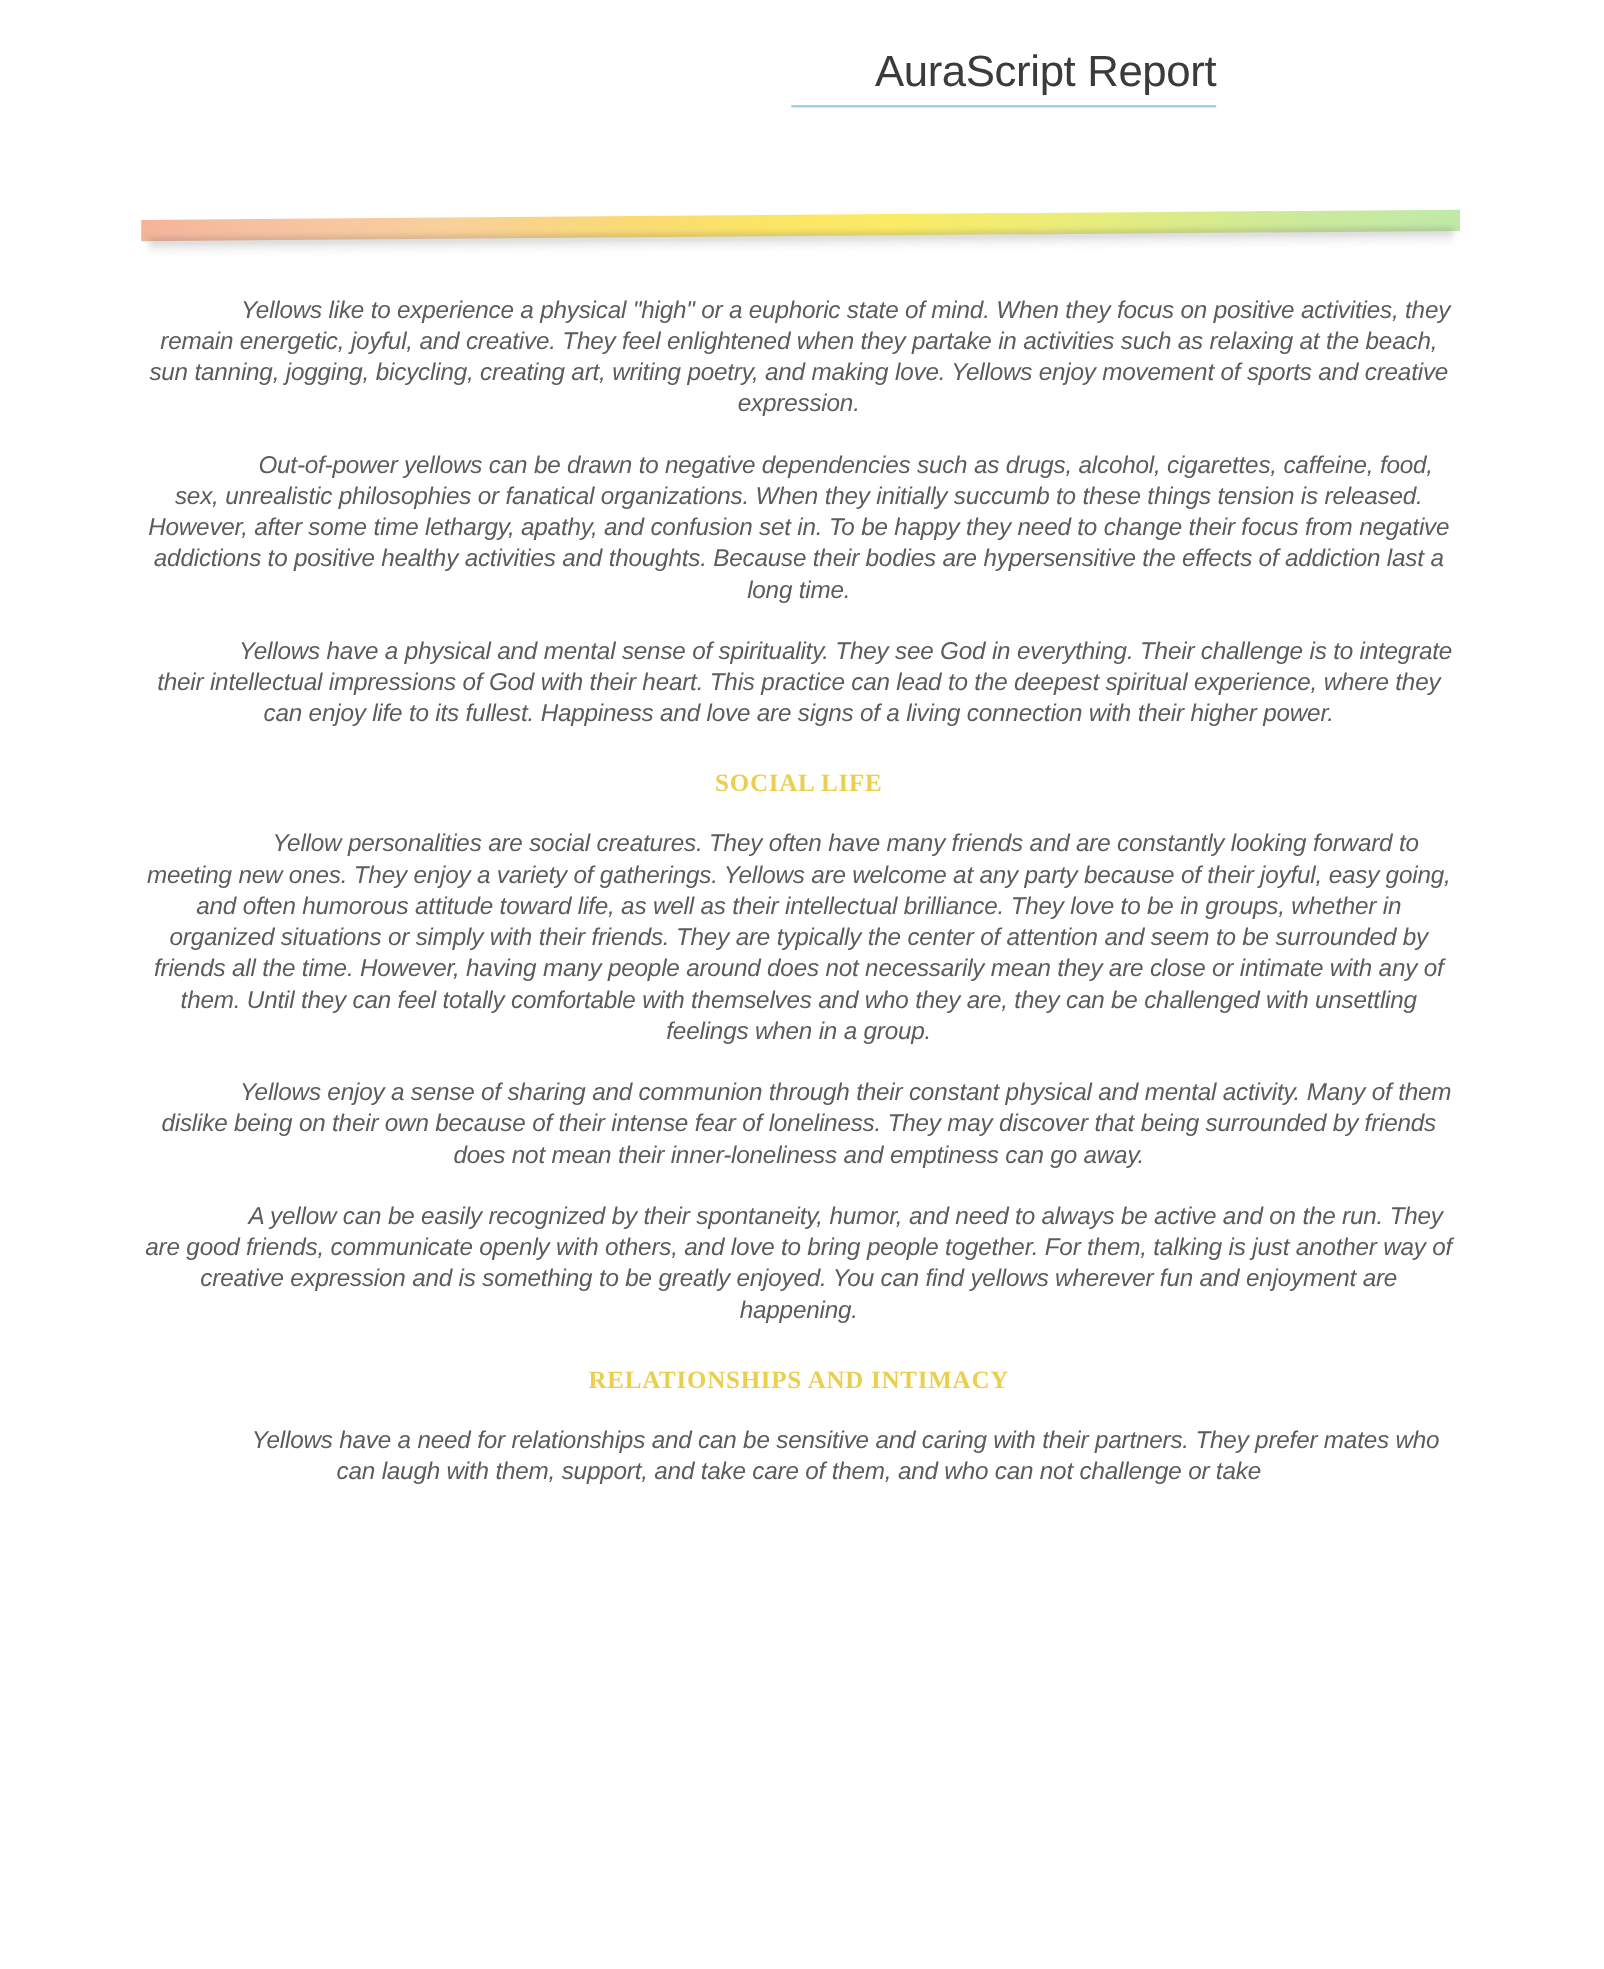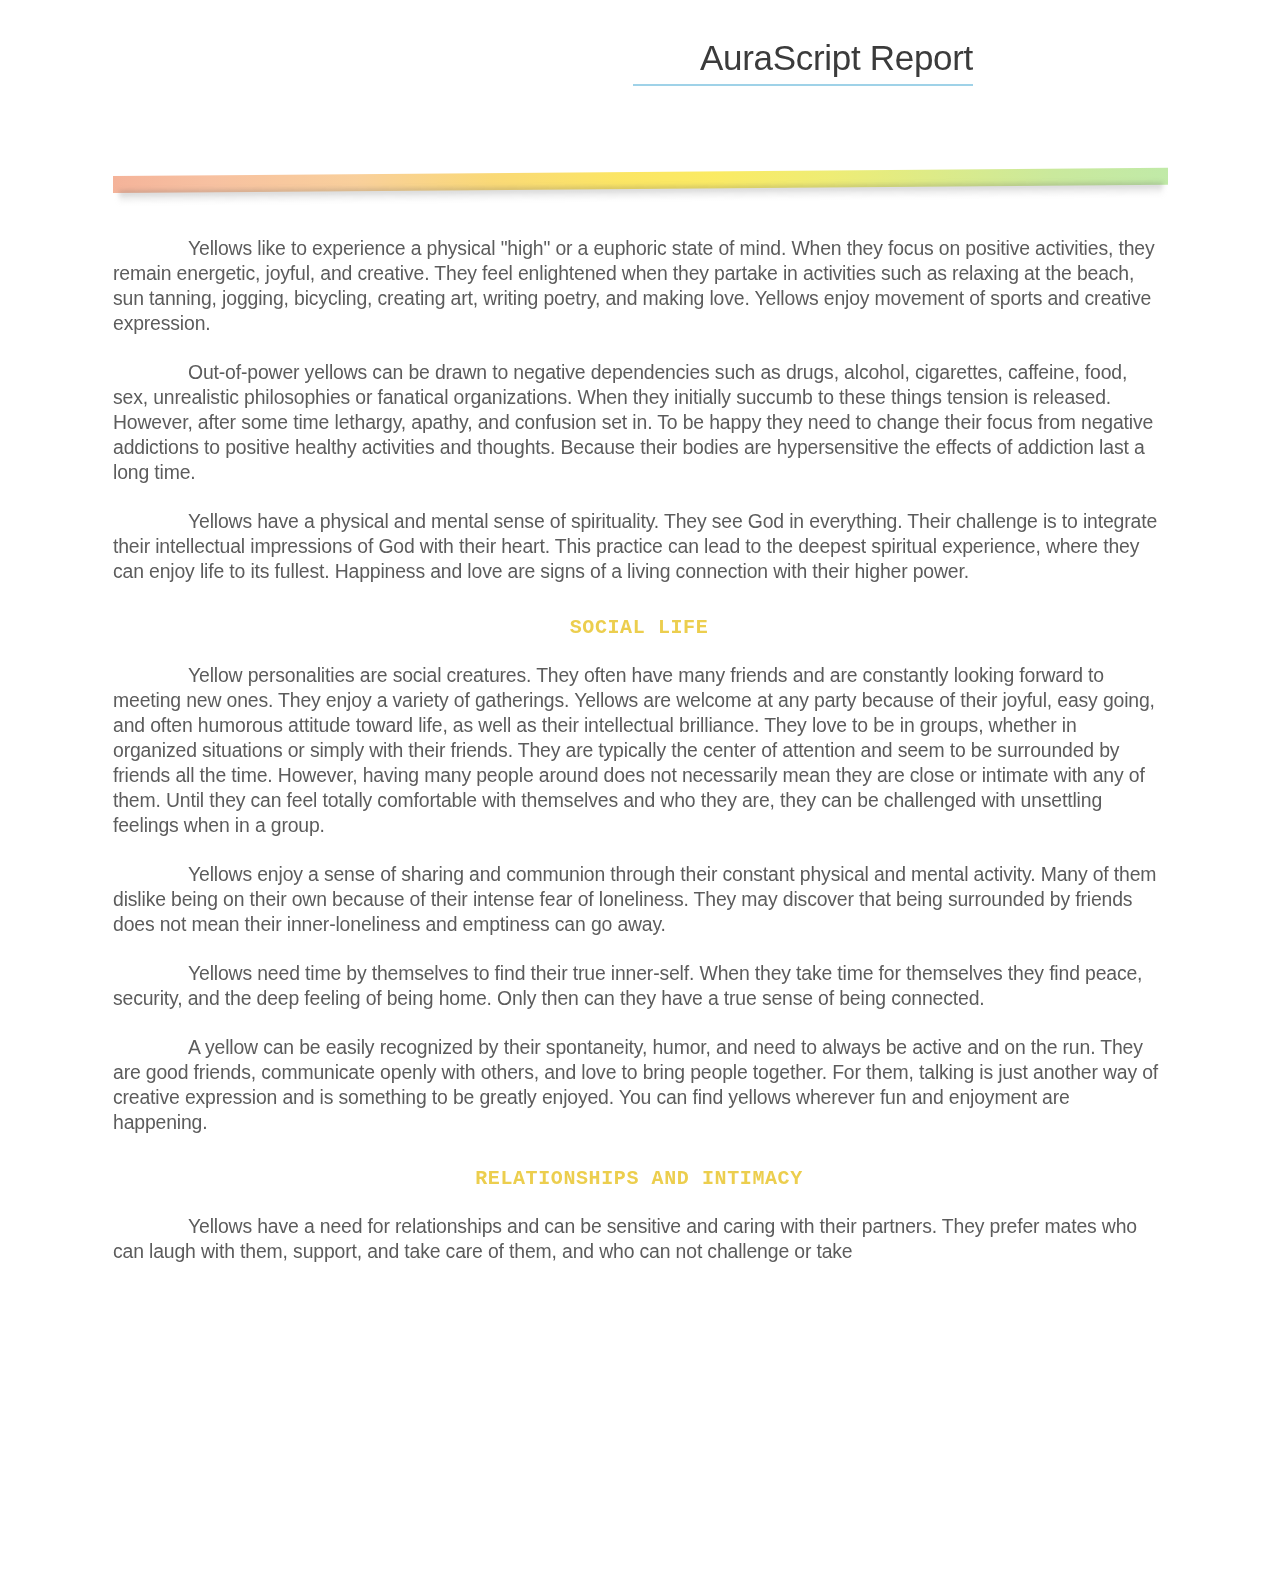--- a/index.html
+++ b/index.html
@@ -110,26 +110,27 @@
     left: 113px;
     width: 1052px;
   }
   p.body-para {
     margin: 0 0 24px 0;
     font-family: "Liberation Sans", sans-serif;
     font-size: 19.4px;
     line-height: 25px;
     color: #5c5c5c;
     text-indent: 75px;
-    text-align: left;
+    text-align: center;
     letter-spacing: -0.15px;
+    font-style: italic;
   }
   h2.section-heading {
     margin: 10px 0 24px 0;
-    font-family: Liberation Mono, monospace;
+    font-family: Liberation Serif, serif;
     font-size: 20px;
     font-weight: bold;
     color: #ecce4e;
     text-align: center;
     letter-spacing: 0.6px;
   }
   h2.section-heading.spaced-top {
     margin-top: 32px;
   }
 </style>
@@ -148,19 +149,18 @@
     <div class="gradient-shadow"></div>
   </div>
 
   <div class="content" id="content-root">
       <p class="body-para">Yellows like to experience a physical "high" or a euphoric state of mind. When they focus on positive activities, they remain energetic, joyful, and creative. They feel enlightened when they partake in activities such as relaxing at the beach, sun tanning, jogging, bicycling, creating art, writing poetry, and making love. Yellows enjoy movement of sports and creative expression.</p>
       <p class="body-para">Out-of-power yellows can be drawn to negative dependencies such as drugs, alcohol, cigarettes, caffeine, food, sex, unrealistic philosophies or fanatical organizations. When they initially succumb to these things tension is released. However, after some time lethargy, apathy, and confusion set in. To be happy they need to change their focus from negative addictions to positive healthy activities and thoughts. Because their bodies are hypersensitive the effects of addiction last a long time.</p>
       <p class="body-para">Yellows have a physical and mental sense of spirituality. They see God in everything. Their challenge is to integrate their intellectual impressions of God with their heart. This practice can lead to the deepest spiritual experience, where they can enjoy life to its fullest. Happiness and love are signs of a living connection with their higher power.</p>
       <h2 class="section-heading spaced-top">SOCIAL LIFE</h2>
       <p class="body-para">Yellow personalities are social creatures. They often have many friends and are constantly looking forward to meeting new ones. They enjoy a variety of gatherings. Yellows are welcome at any party because of their joyful, easy going, and often humorous attitude toward life, as well as their intellectual brilliance. They love to be in groups, whether in organized situations or simply with their friends. They are typically the center of attention and seem to be surrounded by friends all the time. However, having many people around does not necessarily mean they are close or intimate with any of them. Until they can feel totally comfortable with themselves and who they are, they can be challenged with unsettling feelings when in a group.</p>
       <p class="body-para">Yellows enjoy a sense of sharing and communion through their constant physical and mental activity. Many of them dislike being on their own because of their intense fear of loneliness. They may discover that being surrounded by friends does not mean their inner-loneliness and emptiness can go away.</p>
-      <p class="body-para">Yellows need time by themselves to find their true inner-self. When they take time for themselves they find peace, security, and the deep feeling of being home. Only then can they have a true sense of being connected.</p>
       <p class="body-para">A yellow can be easily recognized by their spontaneity, humor, and need to always be active and on the run. They are good friends, communicate openly with others, and love to bring people together. For them, talking is just another way of creative expression and is something to be greatly enjoyed. You can find yellows wherever fun and enjoyment are happening.</p>
       <h2 class="section-heading spaced-top">RELATIONSHIPS AND INTIMACY</h2>
       <p class="body-para">Yellows have a need for relationships and can be sensitive and caring with their partners. They prefer mates who can laugh with them, support, and take care of them, and who can not challenge or take</p>
     </div>
 
 </div>
 
 </body></html>

